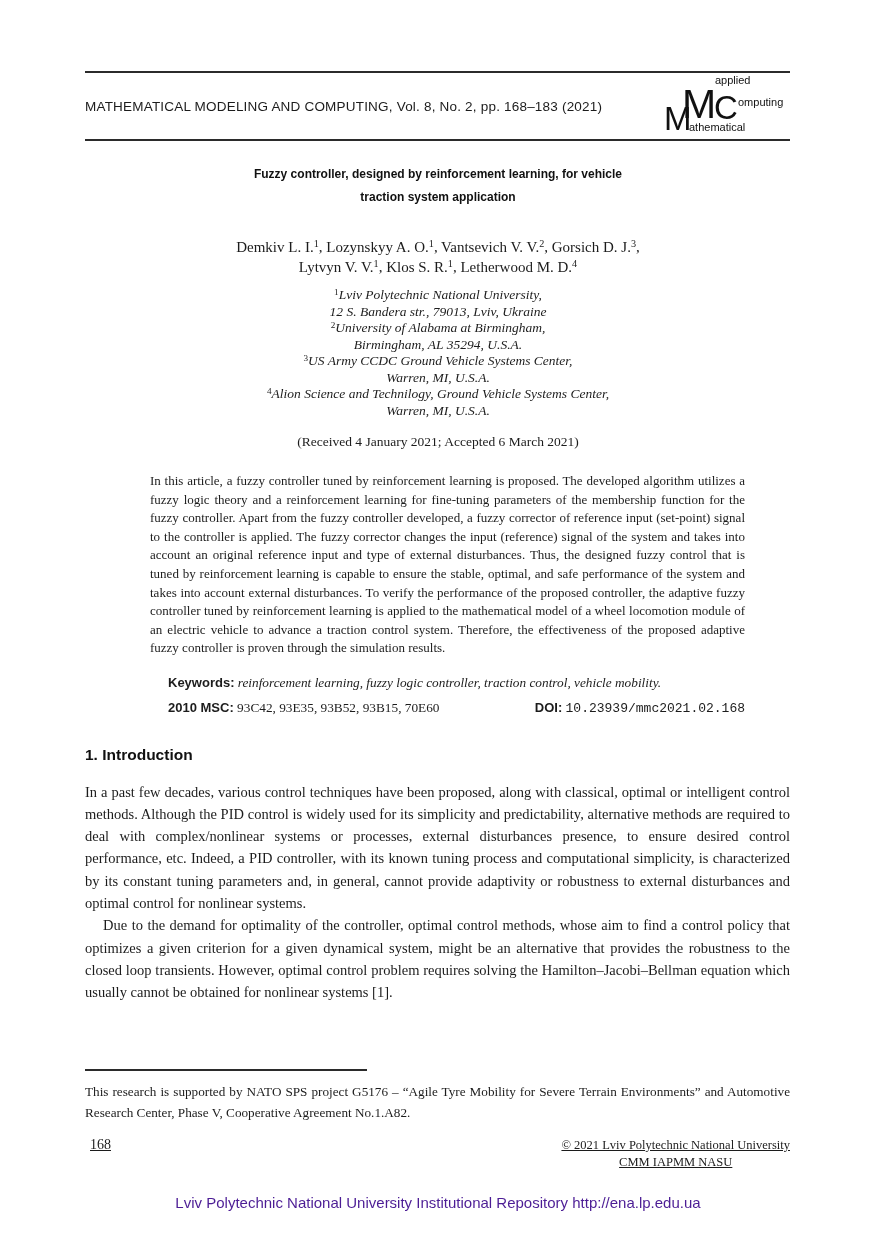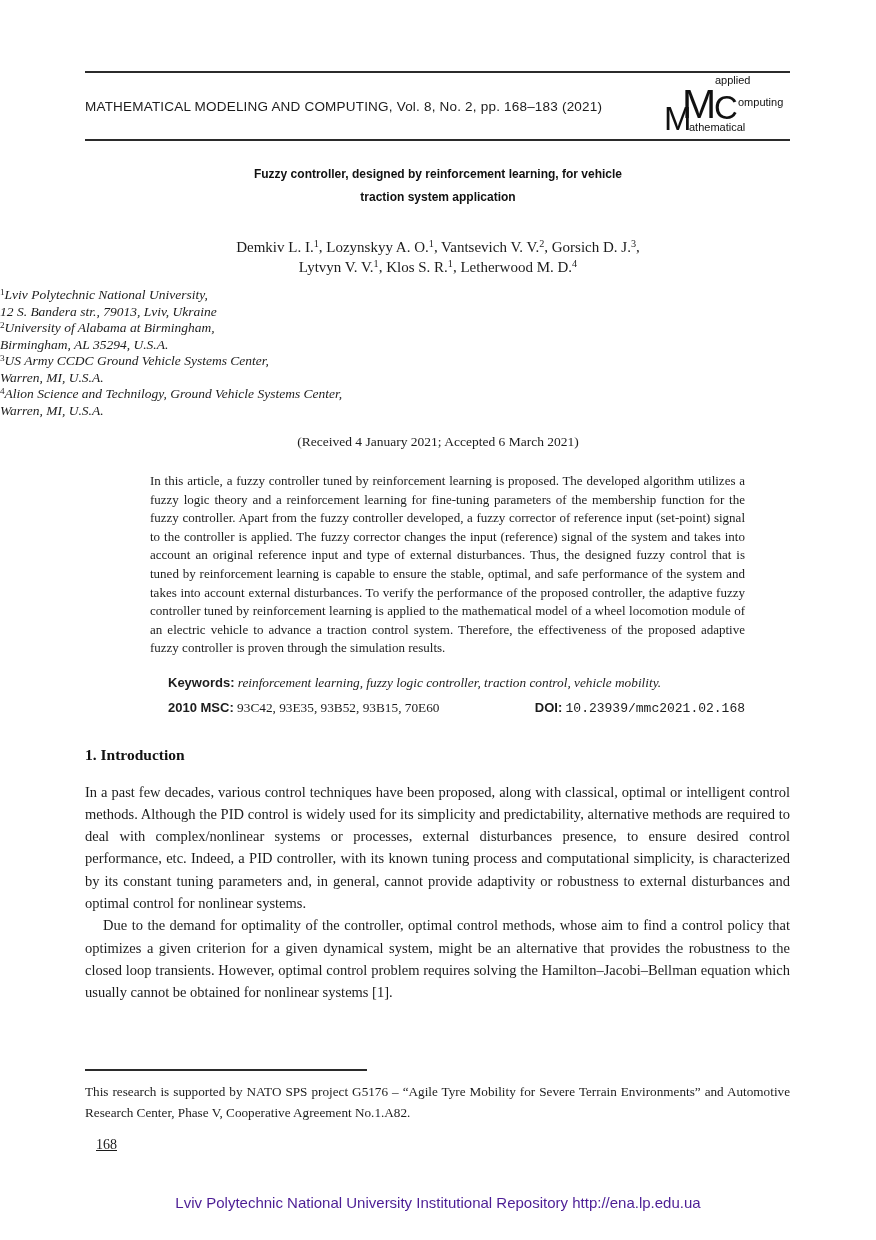--- a/index.html
+++ b/index.html
@@ -71,21 +71,21 @@
   }
   sup {
     position: relative;
     top: -0.45em;
     font-size: 0.68em;
     line-height: 0;
     vertical-align: baseline;
   }
   .affils {
     margin-top: 10px;
-    text-align: left;
+    text-align: center;
     font-size: 13.5px;
     line-height: 16.5px;
   }
   .affil-text { font-style: italic; }
   .received {
     margin-top: 15px;
     text-align: center;
     font-size: 13.5px;
   }
   .abstract-block {
@@ -115,21 +115,21 @@
     padding-left: 18px;
     display: flex;
     justify-content: space-between;
     font-size: 13.3px;
   }
   .doi-val { font-family: Liberation Mono, monospace; font-size: 13px; }
 
   .content { margin: 0 86px 0 85px; }
   .section-heading {
     margin-top: 30px;
-    font-family: Liberation Serif, serif;
+    font-family: Liberation Sans, sans-serif;
     font-weight: 700;
     font-size: 15.5px;
     color: #111;
   }
   .body-par {
     margin-top: 17px;
     font-size: 14.5px;
     line-height: 22.3px;
     text-align: justify;
   }
@@ -150,21 +150,21 @@
     position: absolute;
     left: 85px;
     right: 86px;
     top: 1081px;
     font-size: 13.2px;
     line-height: 21px;
     text-align: justify;
   }
   .footer-row {
     position: absolute;
-    left: 96px;
+    left: 90px;
     right: 86px;
     top: 1137px;
     display: flex;
     justify-content: space-between;
     align-items: flex-start;
     text-decoration: underline;
   }
   .pageno { font-size: 14px; }
   .copyright {
     text-align: center;
@@ -241,17 +241,21 @@
     <h2 class="section-heading">1. Introduction</h2>
     <p class="body-par">In a past few decades, various control techniques have been proposed, along with classical, optimal or intelligent control methods. Although the PID control is widely used for its simplicity and predictability, alternative methods are required to deal with complex/nonlinear systems or processes, external disturbances presence, to ensure desired control performance, etc. Indeed, a PID controller, with its known tuning process and computational simplicity, is characterized by its constant tuning parameters and, in general, cannot provide adaptivity or robustness to external disturbances and optimal control for nonlinear systems.</p>
     <p class="body-par indent">Due to the demand for optimality of the controller, optimal control methods, whose aim to find a control policy that optimizes a given criterion for a given dynamical system, might be an alternative that provides the robustness to the closed loop transients. However, optimal control problem requires solving the Hamilton–Jacobi–Bellman equation which usually cannot be obtained for nonlinear systems [1].</p>
   </div>
 
   <div class="footnote-rule"></div>
   <p class="footnote">This research is supported by NATO SPS project G5176 – “Agile Tyre Mobility for Severe Terrain Environments” and Automotive Research Center, Phase V, Cooperative Agreement No.1.A82.</p>
 
   <div class="footer-row">
     <span class="pageno">168</span>
+    <div class="copyright">
+      <div>© 2021 Lviv Polytechnic National University</div>
+      <div>CMM IAPMM NASU</div>
+    </div>
   </div>
 
   <div class="repository">Lviv Polytechnic National University Institutional Repository http://ena.lp.edu.ua</div>
 
 </div>
 
 </body></html>

